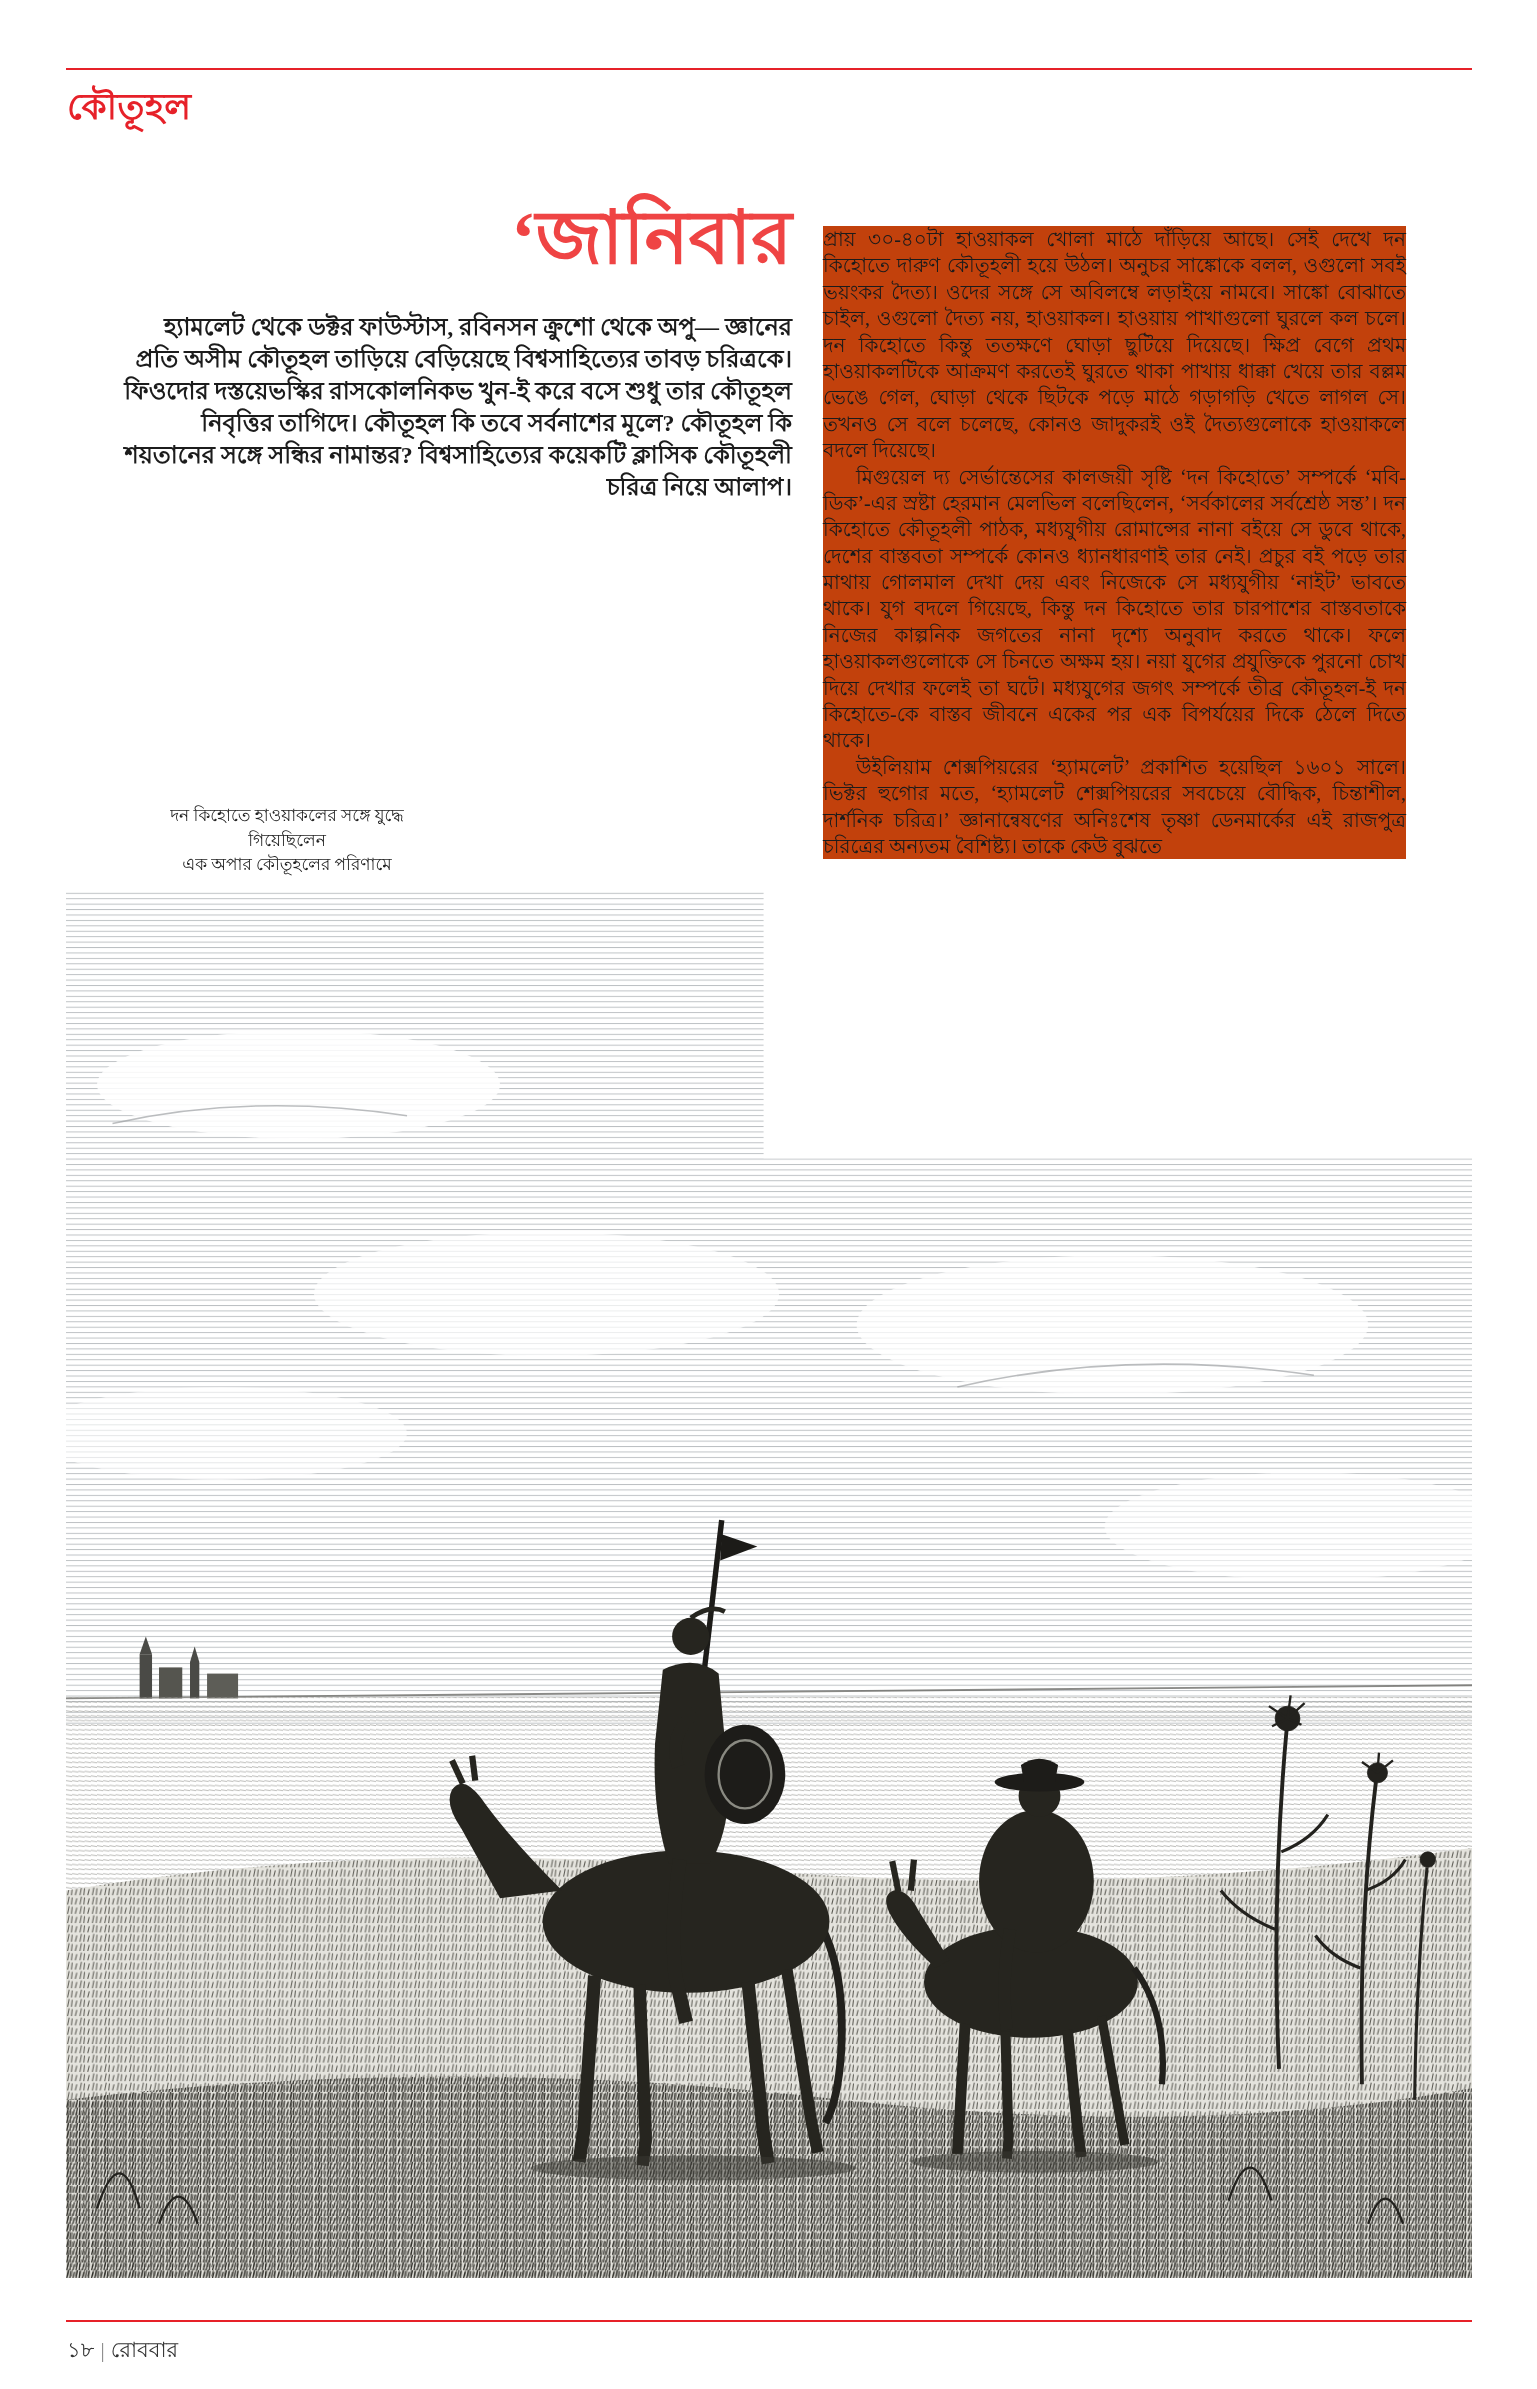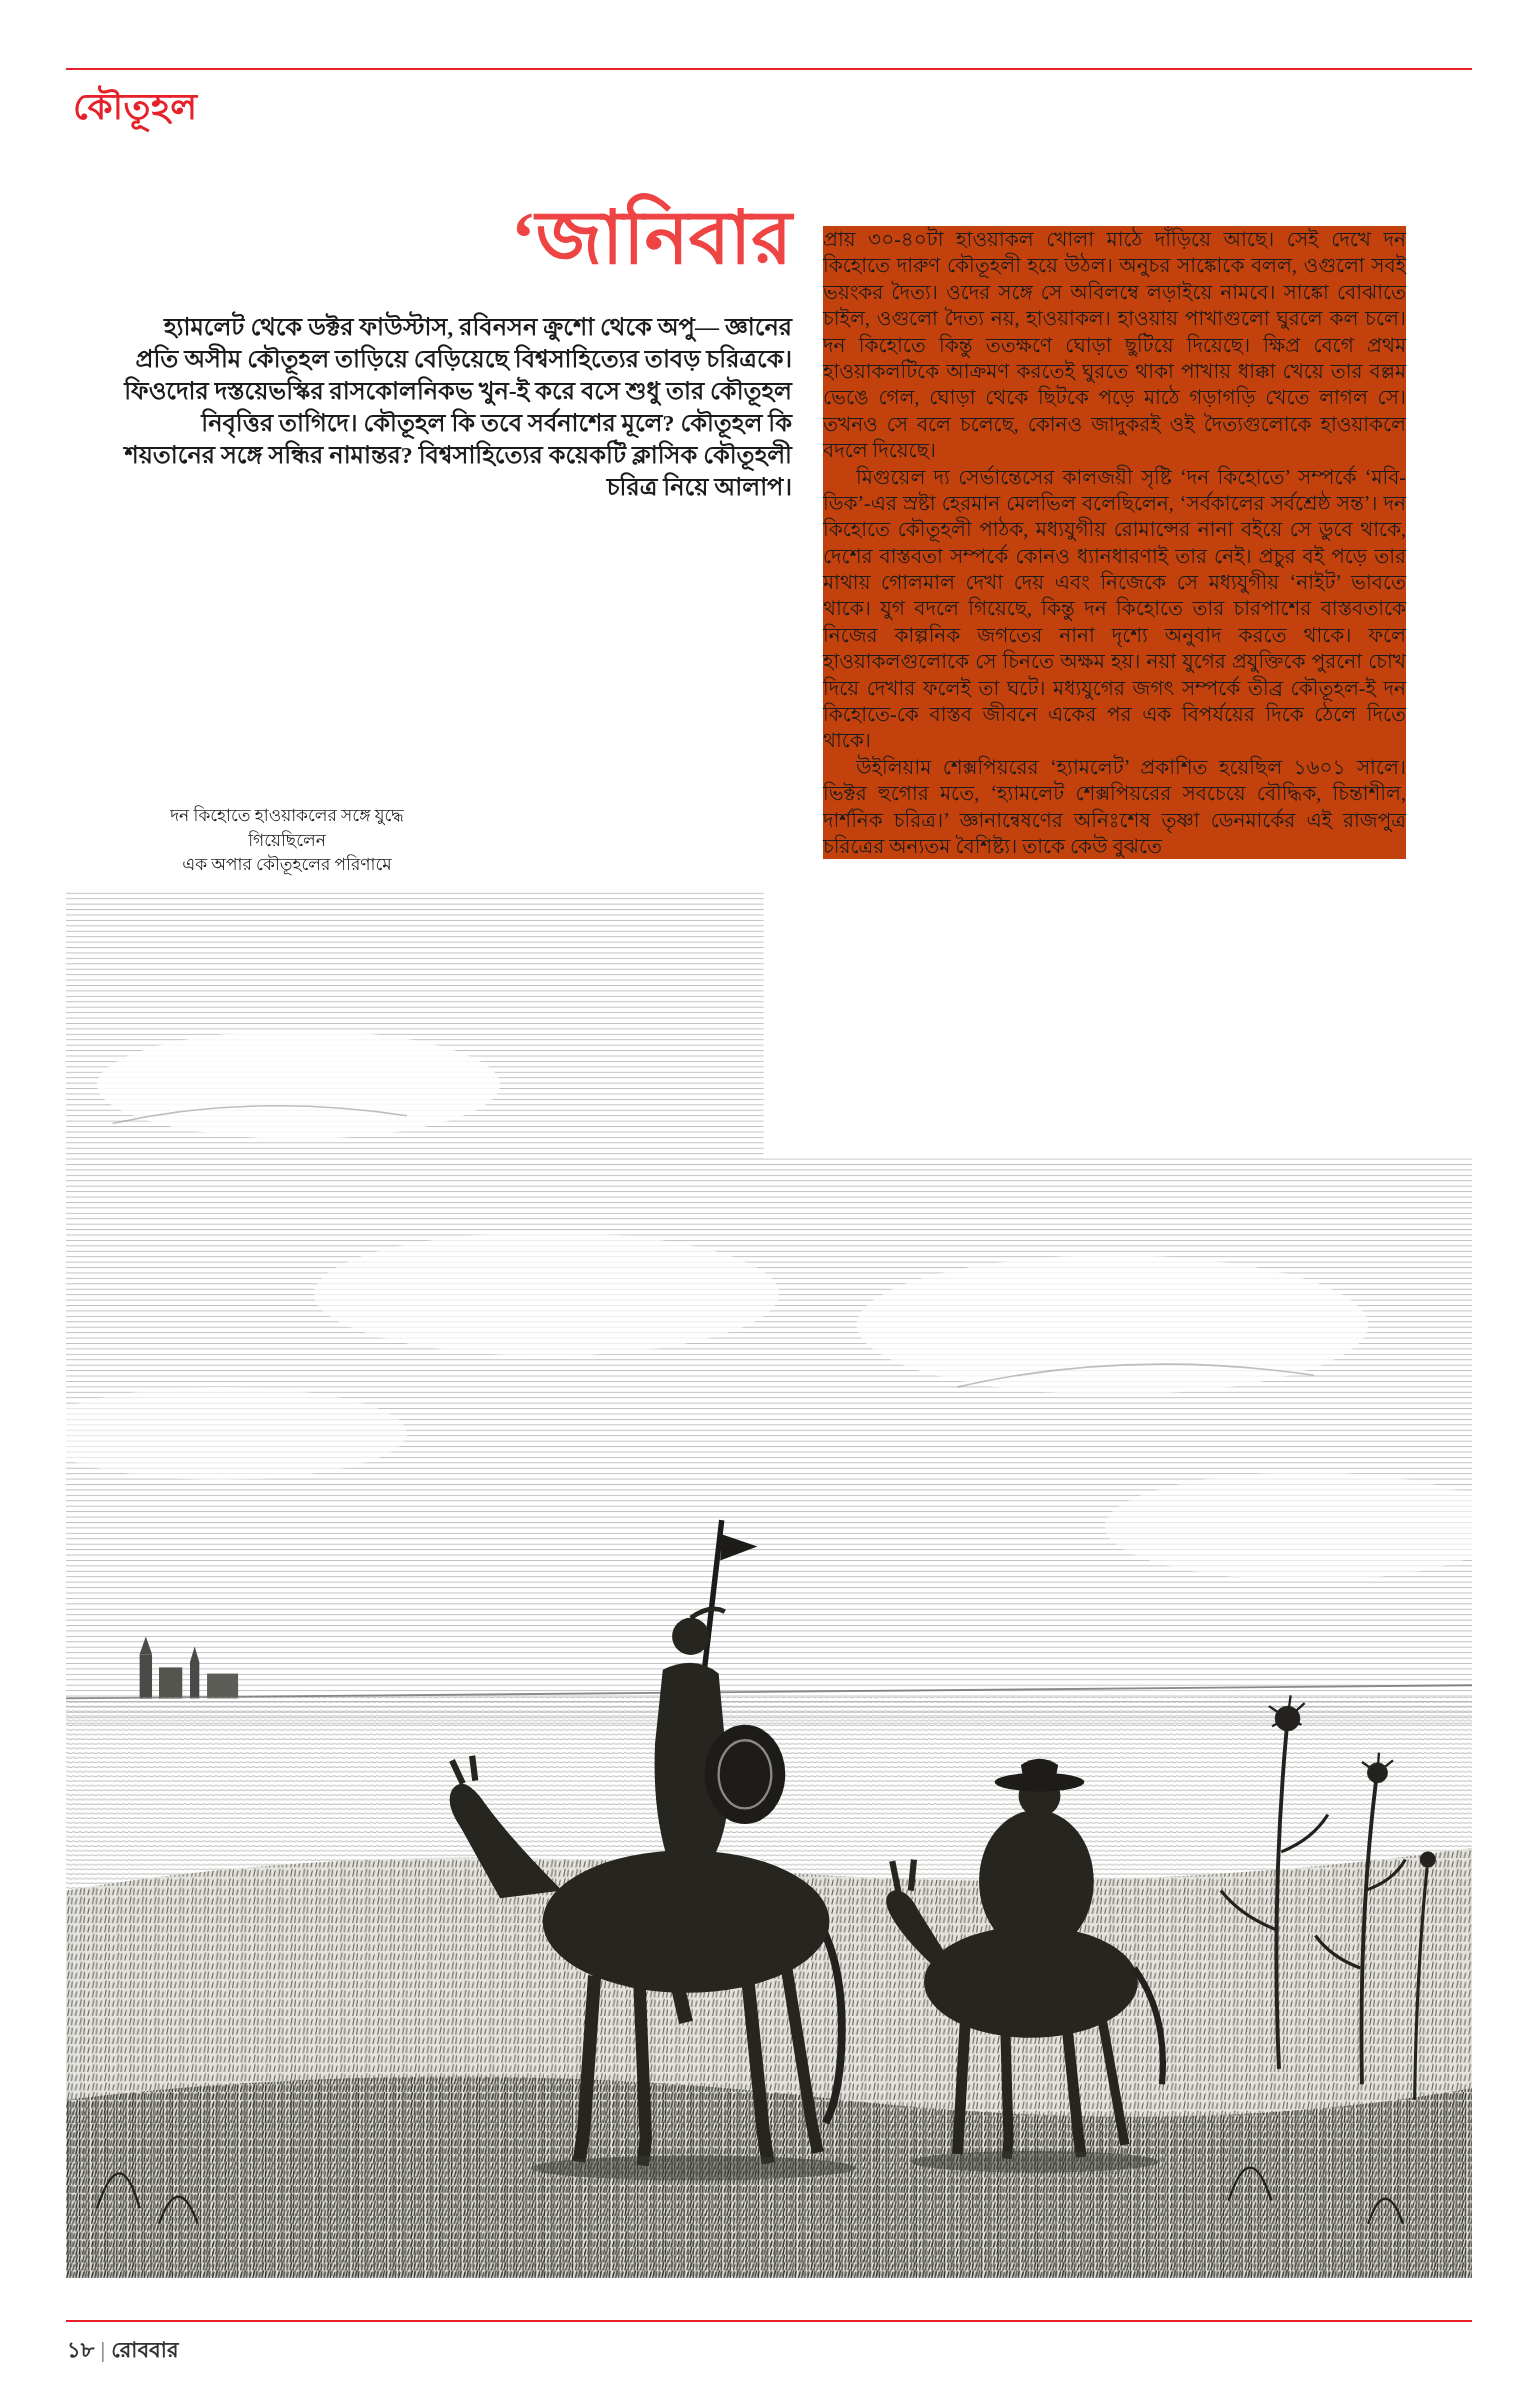--- a/index.html
+++ b/index.html
@@ -17,21 +17,21 @@
   }
   
   .top-rule {
     position: absolute;
     left: 66px; right: 66px; top: 68px;
     height: 2.3px;
     background: #e62129;
   }
   .section-label {
     position: absolute;
-    left: 73px; top: 79px;
+    left: 67px; top: 79px;
     font-size: 36px;
     font-weight: bold;
     color: #e62129;
     letter-spacing: 0.4px;
   }
   
   .left-col {
     position: absolute;
     left: 116px; top: 190px;
     width: 676px;
@@ -95,21 +95,20 @@
     position: absolute;
     left: 66px; right: 66px; top: 2320px;
     height: 1.6px;
     background: #e62129;
   }
   .footer-text {
     position: absolute;
     left: 67px; top: 2334px;
     font-size: 21px;
     color: #333333;
-    font-weight: bold;
   }
   .footer-text .sep { color: #888888; padding: 0 6.2px; }
 </style>
 </head>
 <body>
 
 <div class="page">
 
   <div class="top-rule"></div>
 

